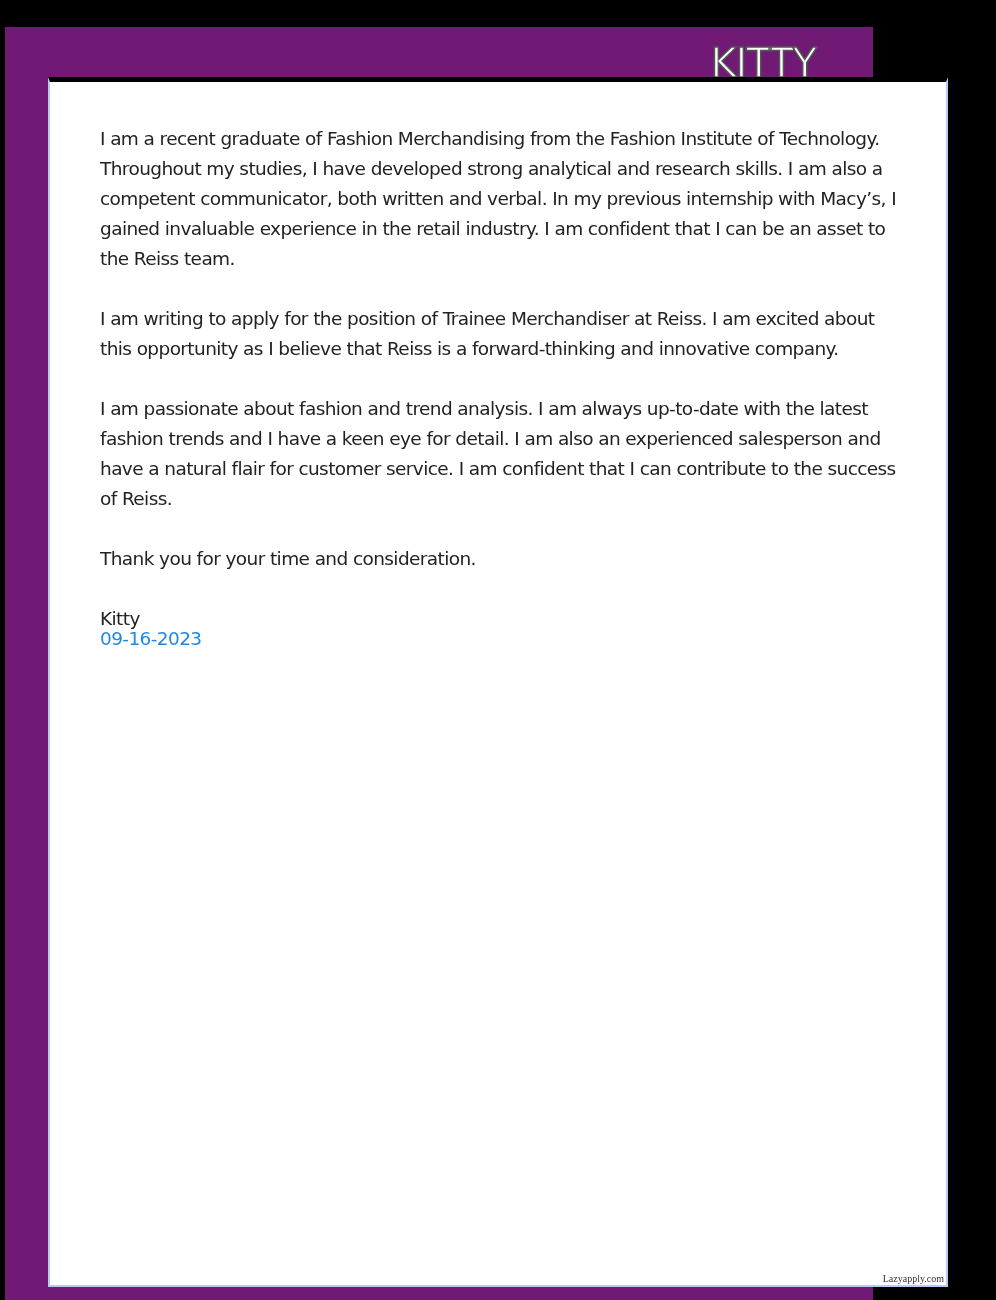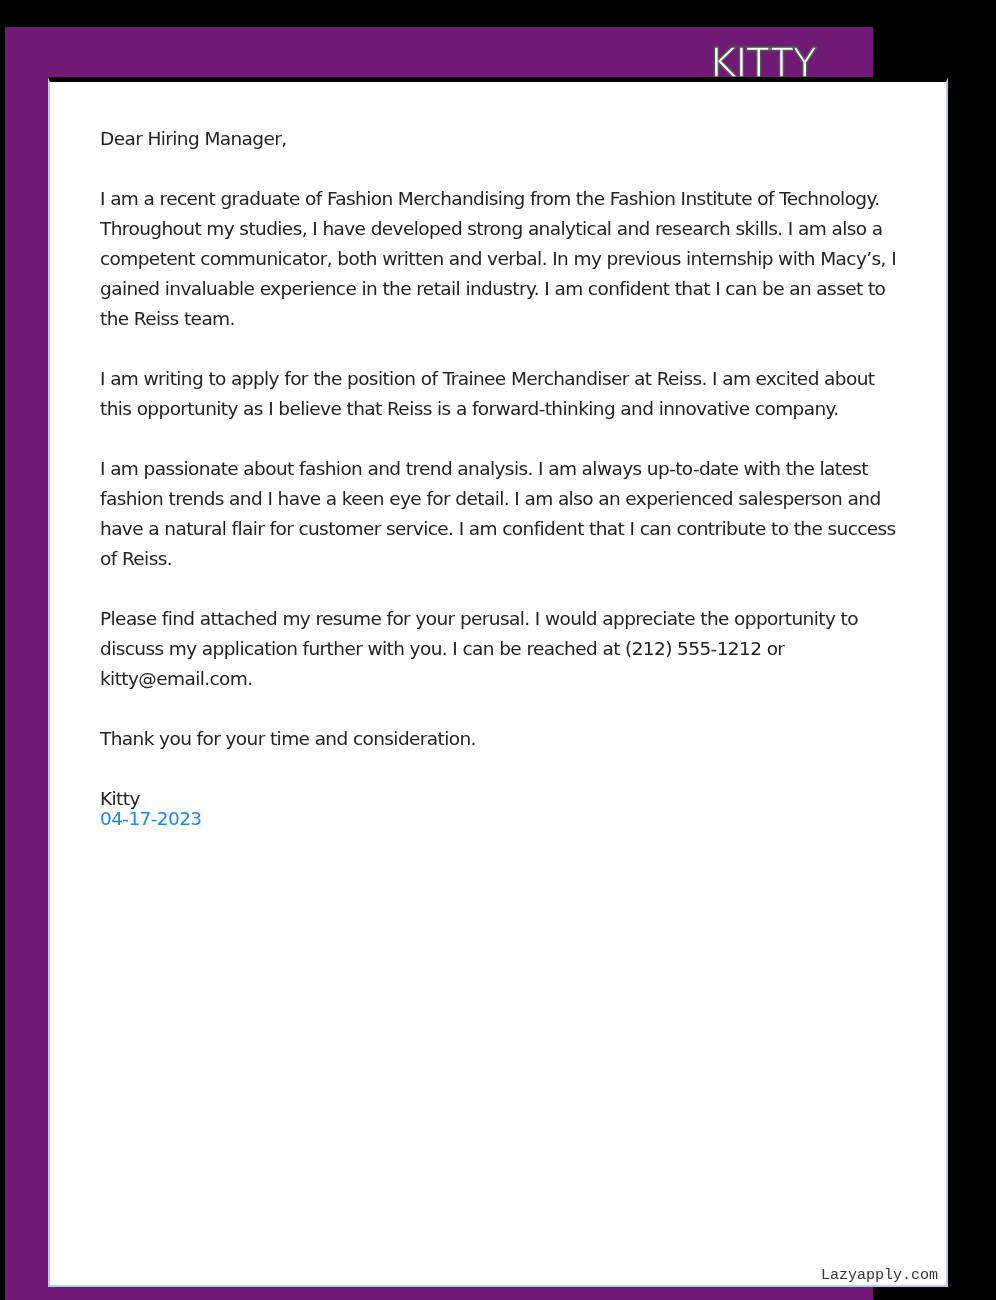--- a/index.html
+++ b/index.html
@@ -27,35 +27,33 @@
     .content {
       position:absolute; left:50px; top:42px; width:800px;
       font-size:18.5px; line-height:30px; color:#222;
       font-family:"DejaVu Sans", sans-serif;
       letter-spacing:-0.6px;
     }
     .content p { margin:0 0 30px 0; }
     .date { color:#1e88e5; margin-top:-20px !important; }
     .signature-name { margin-bottom:10px !important; }
     .footer {
-      position:absolute; right:8px; bottom:1px; font-size:15px; color:#333;
-      font-family:Liberation Mono, monospace;
+      position:absolute; right:2px; bottom:1px; font-size:10px; color:#333;
+      font-family:Liberation Serif, serif;
     }
   </style>
 </head>
 <body>
 
 <div class="frame">
   <div class="name-heading">KITTY</div>
   <div class="page">
     <div class="content">
-      <p>Dear Hiring Manager,</p>
       <p>I am a recent graduate of Fashion Merchandising from the Fashion Institute of Technology. Throughout my studies, I have developed strong analytical and research skills. I am also a competent communicator, both written and verbal. In my previous internship with Macy’s, I gained invaluable experience in the retail industry. I am confident that I can be an asset to the Reiss team.</p>
       <p>I am writing to apply for the position of Trainee Merchandiser at Reiss. I am excited about this opportunity as I believe that Reiss is a forward-thinking and innovative company.</p>
       <p>I am passionate about fashion and trend analysis. I am always up-to-date with the latest fashion trends and I have a keen eye for detail. I am also an experienced salesperson and have a natural flair for customer service. I am confident that I can contribute to the success of Reiss.</p>
-      <p>Please find attached my resume for your perusal. I would appreciate the opportunity to discuss my application further with you. I can be reached at (212) 555-1212 or kitty@email.com.</p>
       <p>Thank you for your time and consideration.</p>
       <p class="signature-name">Kitty</p>
-      <p class="date">04-17-2023</p>
+      <p class="date">09-16-2023</p>
     </div>
     <div class="footer">Lazyapply.com</div>
   </div>
 </div>
 
 </body></html>

